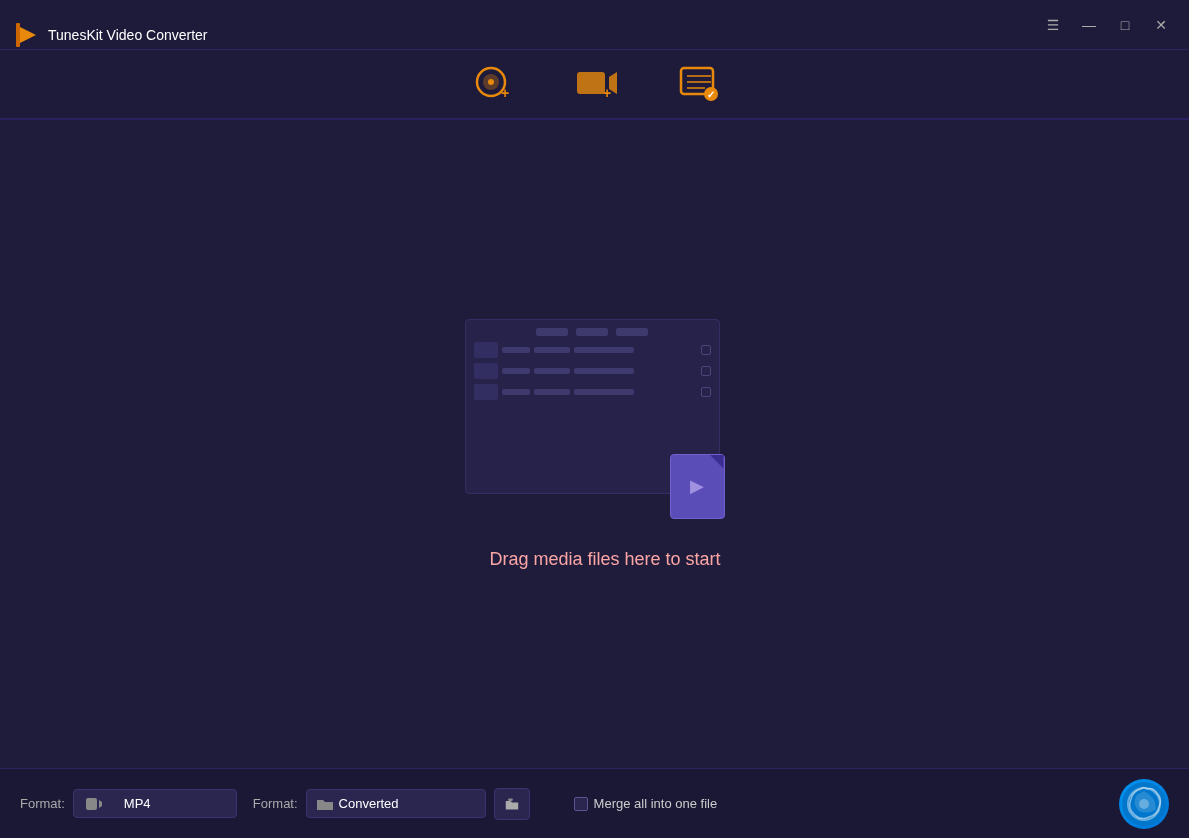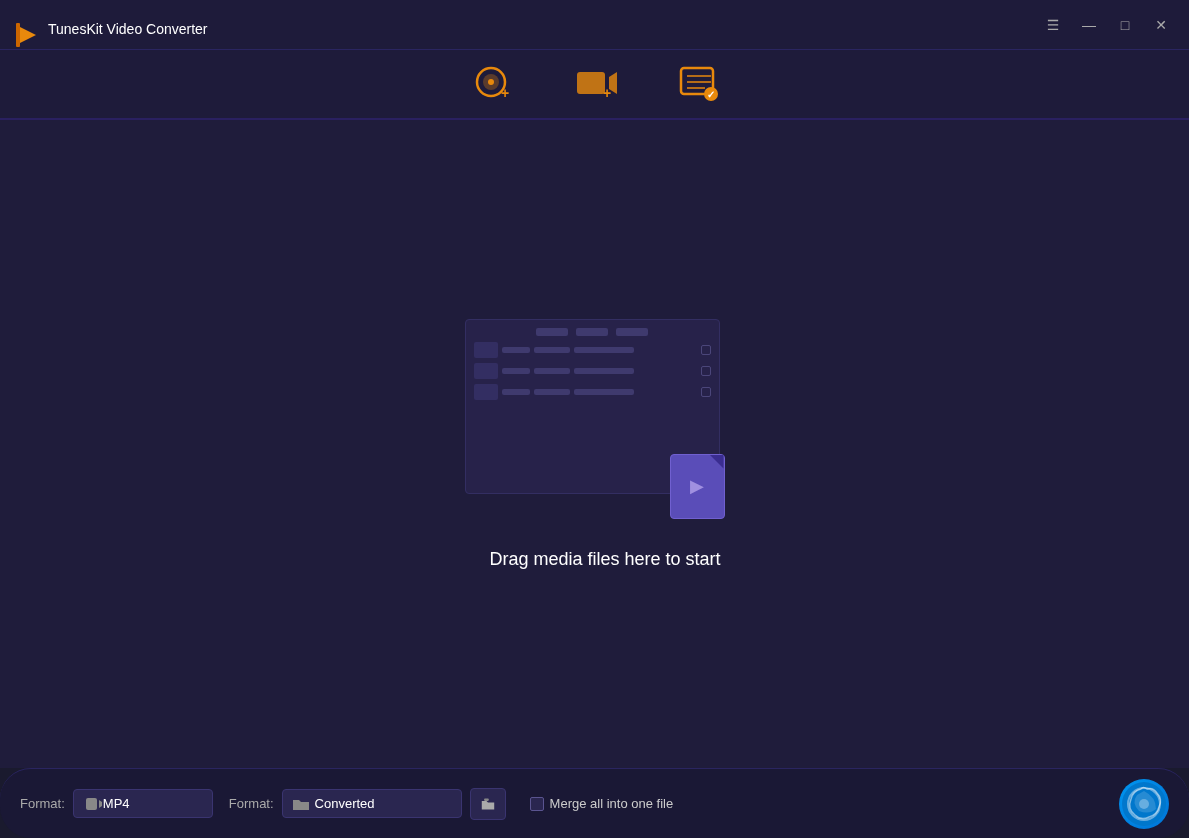--- a/index.html
+++ b/index.html
@@ -18,20 +18,21 @@
       height: 50px;
       background: #1e1b3a;
       display: flex;
       align-items: center;
       justify-content: space-between;
       padding: 0 12px;
       border-bottom: 1px solid #2a2560;
     }
     .title-bar-left {
       display: flex;
+      align-items: center;
       gap: 8px;
       margin-top: 21px;
     }
     .app-logo {
       width: 28px;
       height: 28px;
     }
     .title-text {
       color: #ffffff;
       font-size: 14px;
@@ -200,60 +201,59 @@
       position: absolute;
       top: 0;
       right: 0;
       width: 14px;
       height: 14px;
       background: #3a2d90;
       clip-path: polygon(0 0, 100% 100%, 100% 0);
     }
 
     .drag-text {
-      color: #ffffff;
+      color: #fca5a5;
       font-size: 18px;
       font-weight: 400;
       margin-top: 10px;
       margin-left: 21px;
     }
 
     
     .status-bar {
       width: 100%;
       height: 70px;
       background: #1a1835;
       border-top: 1px solid #2a2560;
       display: flex;
       align-items: center;
       padding: 16px 20px;
       gap: 16px;
-      border-radius: 31px;
     }
     .status-item {
       display: flex;
       align-items: center;
       gap: 8px;
       color: #cccccc;
       font-size: 13px;
     }
     .status-label {
       color: #aaaaaa;
     }
     .format-select {
       background: #2a2650;
       border: 1px solid #3a3470;
       border-radius: 4px;
       color: #ffffff;
       padding: 6px 12px;
       font-size: 13px;
-      width: 140px;
-      display: flex;
-      align-items: center;
-      gap: 1px;
+      width: 164px;
+      display: flex;
+      align-items: center;
+      gap: 22px;
       cursor: pointer;
     }
     .output-select {
       background: #2a2650;
       border: 1px solid #3a3470;
       border-radius: 4px;
       color: #ffffff;
       padding: 6px 10px;
       font-size: 13px;
       width: 180px;
@@ -273,21 +273,21 @@
       display: flex;
       align-items: center;
       justify-content: center;
       width: 36px;
       height: 32px;
     }
     .merge-checkbox-area {
       display: flex;
       align-items: center;
       gap: 6px;
-      margin-left: 8px;
+      margin-left: 28px;
     }
     .merge-checkbox {
       width: 14px;
       height: 14px;
       background: #2a2650;
       border: 1px solid #5a5490;
       border-radius: 2px;
       cursor: pointer;
     }
     .merge-label {

